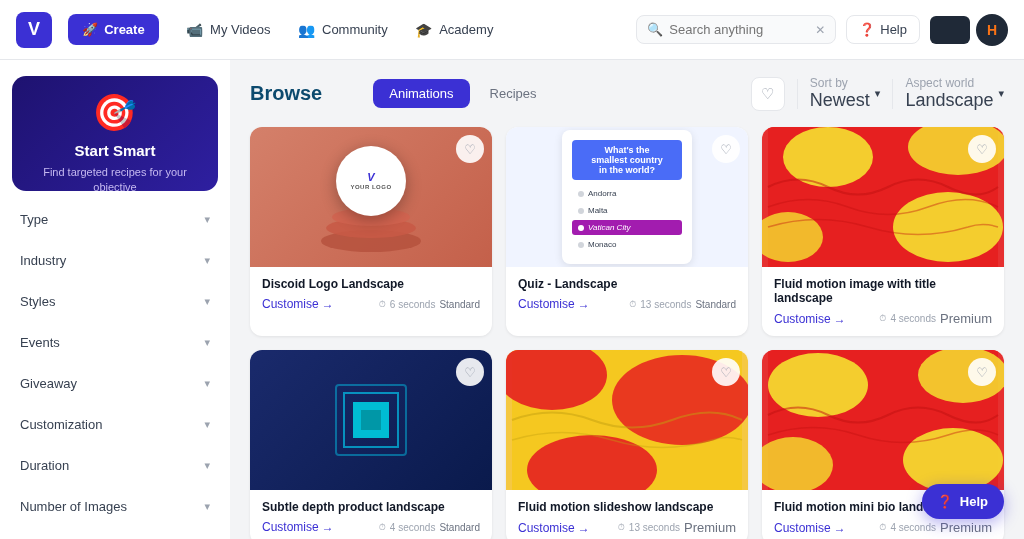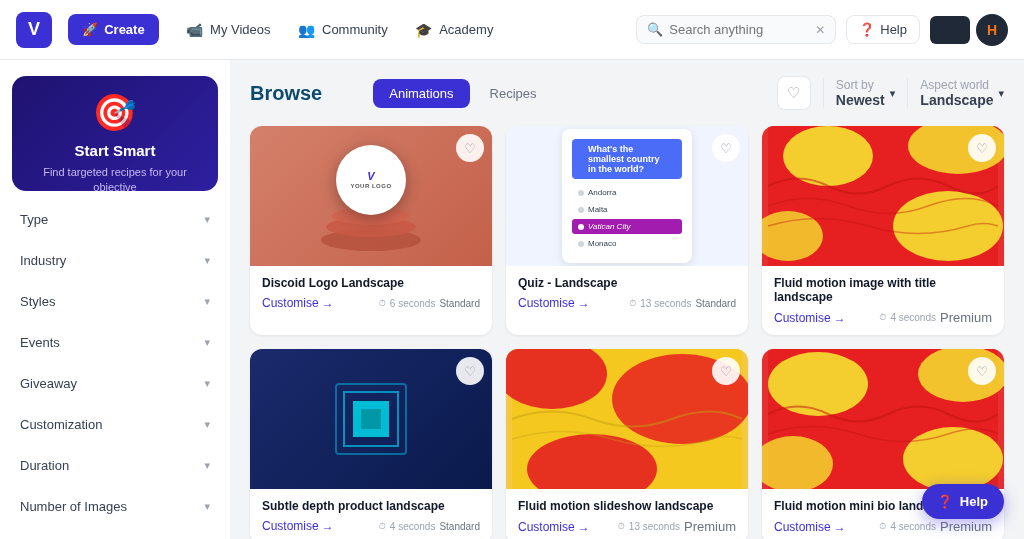--- a/index.html
+++ b/index.html
@@ -202,22 +202,22 @@
     }
     .sort-btn, .aspect-btn {
       display: flex; align-items: center; gap: 5px;
       cursor: pointer;
     }
     .sort-label {
       font-size: 12px;
       color: #9ca3af;
     }
     .sort-value {
-      font-size: 14px;
-      font-weight: 700;
+      font-size: 18px;
+      font-weight: 400;
       color: #374151;
     }
     .sort-icon { color: #374151; font-size: 11px; }
     .divider-v {
       width: 1px; height: 30px;
       background: #e5e7eb;
     }
 
     
     .grid {
@@ -317,21 +317,21 @@
       box-shadow: 0 2px 8px rgba(0,0,0,0.1);
     }
     .quiz-question {
       background: #4a6cf7;
       color: white;
       font-size: 9px;
       font-weight: 600;
       padding: 5px 16px;
       border-radius: 4px;
       margin-bottom: 6px;
-      text-align: left;
+      text-align: center;
     }
     .quiz-option {
       font-size: 8px;
       color: #374151;
       padding: 3px 6px;
       border-radius: 3px;
       margin-bottom: 2px;
       display: flex; align-items: center; gap: 4px;
     }
     .quiz-option-selected {

